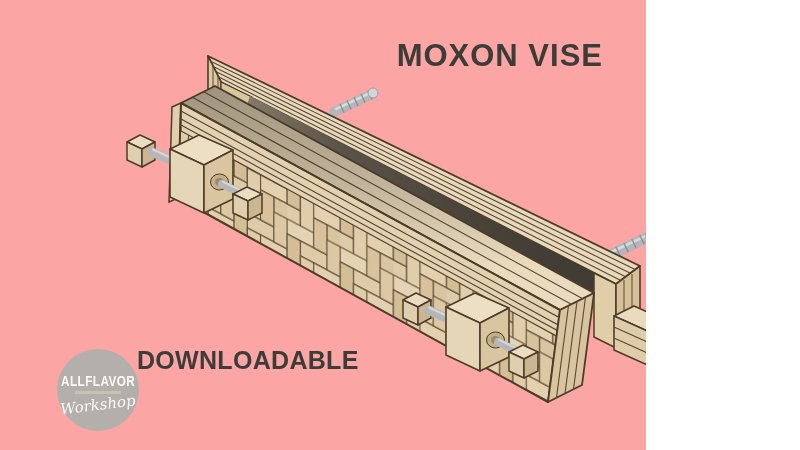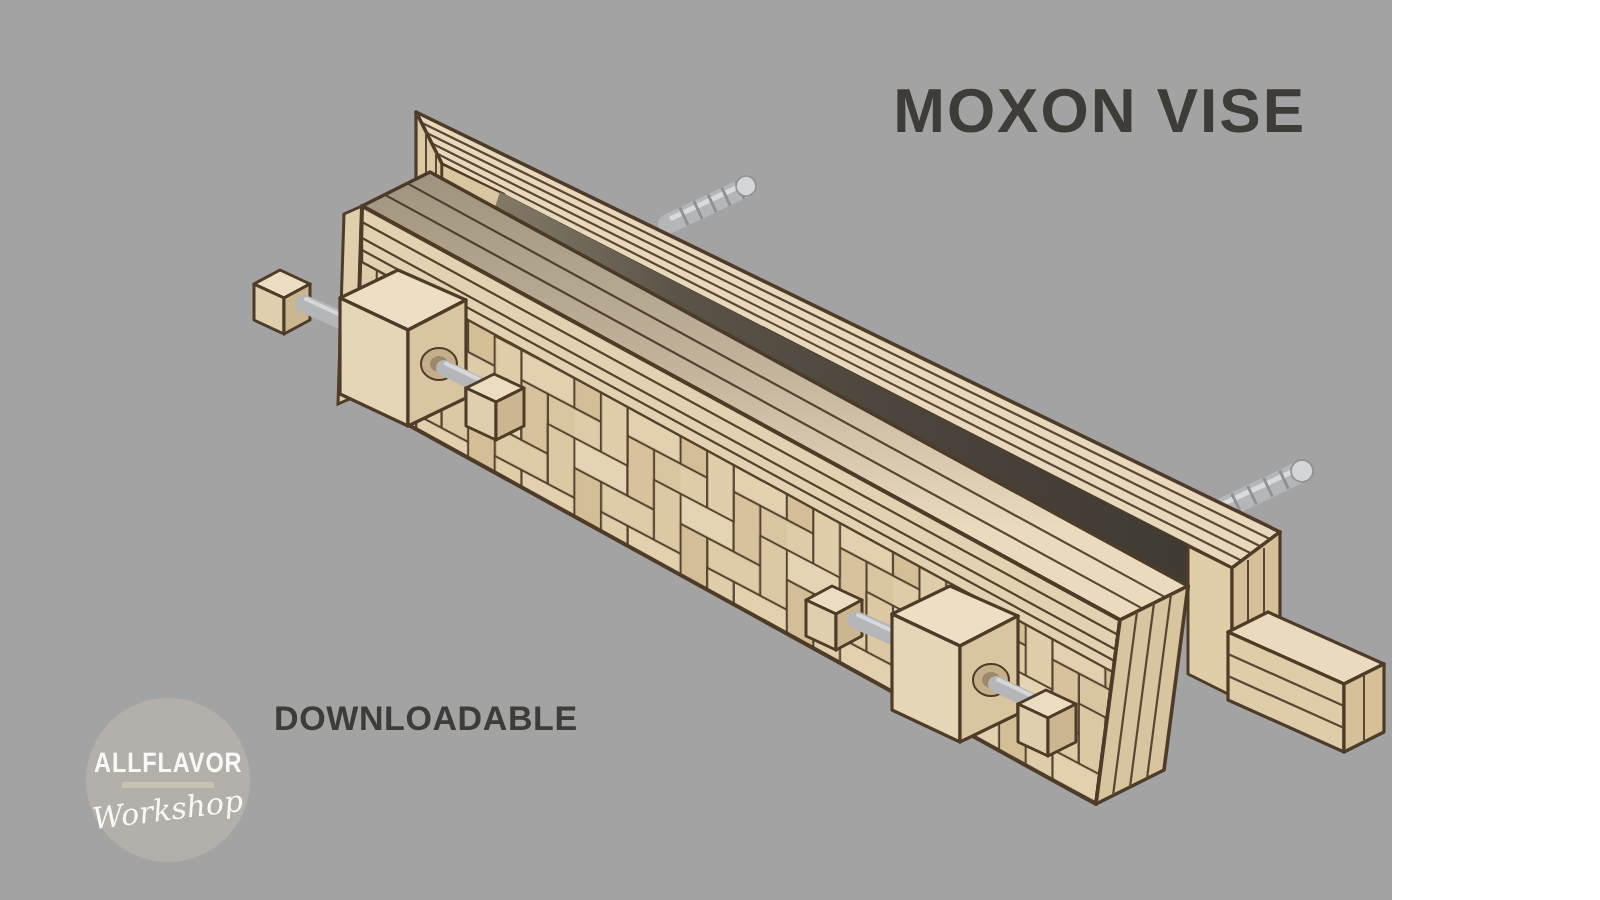--- a/index.html
+++ b/index.html
@@ -1,44 +1,44 @@
 <!DOCTYPE html>
 <html><head>
 <meta charset="utf-8">
 <style>
   html,body{margin:0;padding:0;}
   #stage{
     position:relative;
-    width:696px;height:450px;
-    background:#a3a3a3;
+    width:646px;height:450px;
+    background:#fca5a5;
     overflow:hidden;
     font-family:"Liberation Sans", sans-serif;
   }
   #vise-svg{position:absolute;left:0;top:0;width:800px;height:450px;}
   .page-title{
     position:absolute;
     top:38px;right:43px;
     font-size:31px;
     font-weight:bold;
     letter-spacing:1px;
     color:#3E3C39;
     white-space:nowrap;
   }
   .caption{
     position:absolute;
     left:137px;top:346px;
-    font-size:17px;
+    font-size:25px;
     font-weight:bold;
     letter-spacing:0.3px;
     line-height:28px;
     color:#3E3C39;
   }
   .logo{
     position:absolute;
-    left:43px;top:349px;
+    left:57px;top:349px;
     width:82px;height:82px;
     border-radius:50%;
     background:#B3B0AC;
     display:flex;flex-direction:column;
     align-items:center;justify-content:center;
   }
   .logo-brand{
     color:#FAF9F7;
     font-weight:bold;
     font-size:14px;

